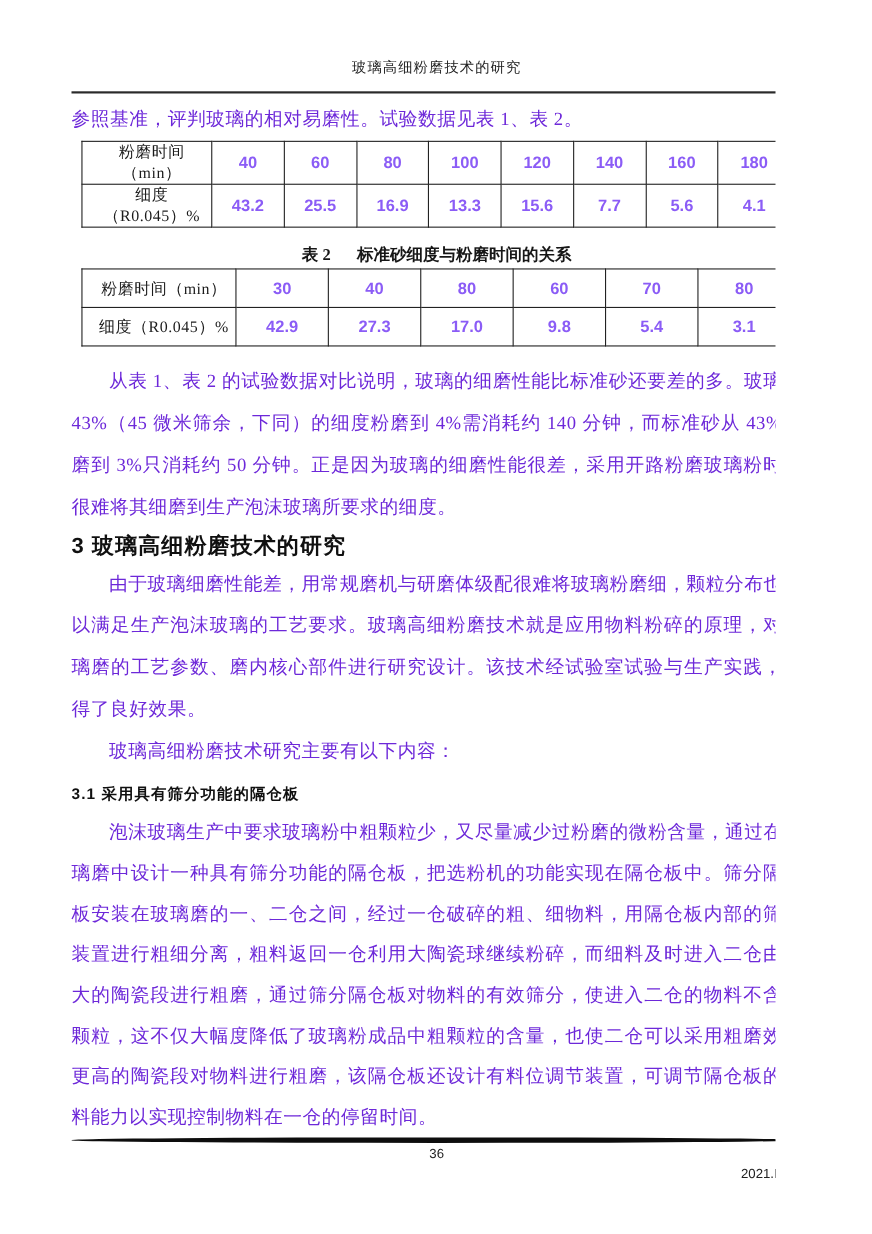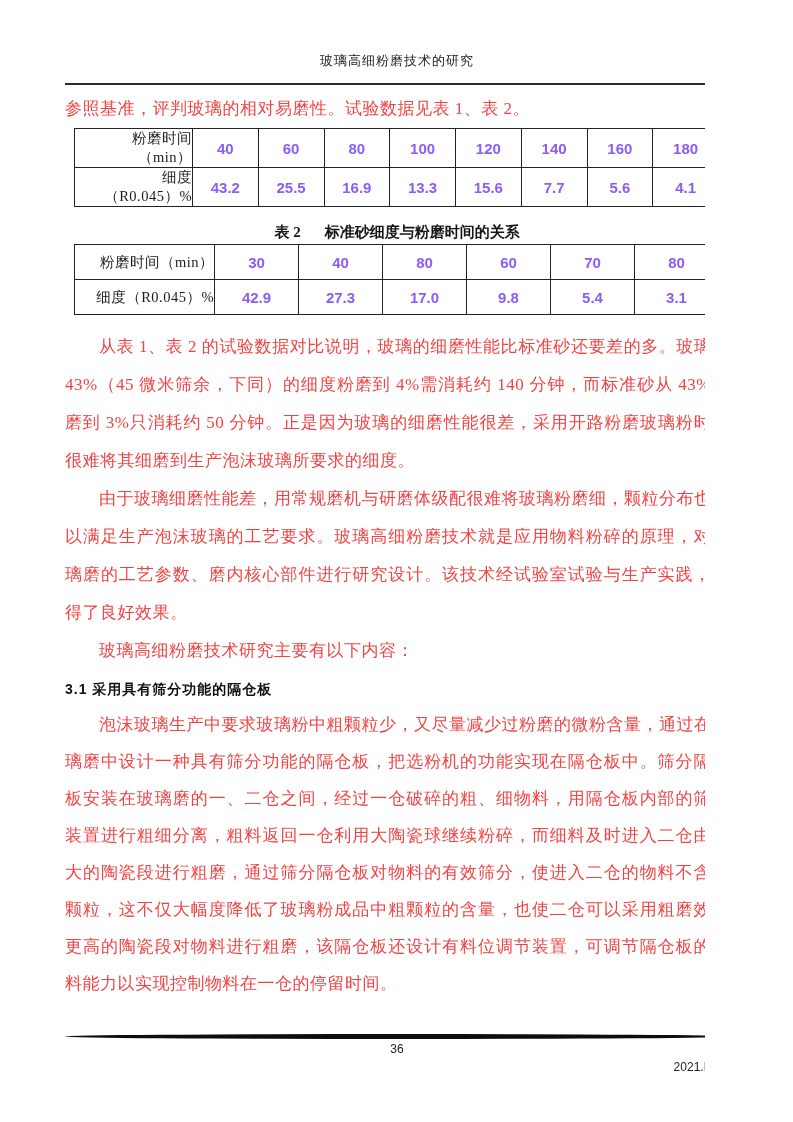--- a/index.html
+++ b/index.html
@@ -29,21 +29,21 @@
   .header-rule {
     margin-top: 13px;
     height: 0;
     border-bottom: 2px solid #2a2a2a;
   }
   .para {
     font-size: 17px;
     line-height: 38px;
     text-align: justify;
     letter-spacing: 0.5px;
-    color: #ef4444;
+    color: #6d28d9;
     font-family: Liberation Serif, serif;
   }
   .para.indent { text-indent: 2em; }
   .para.first { margin-top: 7px; line-height: 34px; }
   .table-caption {
     text-align: center;
     font-weight: bold;
     font-size: 15px;
     height: 20px;
     line-height: 20px;
@@ -56,21 +56,21 @@
     width: 645px;
     table-layout: fixed;
   }
   .doc-table td {
     border: 1.6px solid #222;
     text-align: center;
     vertical-align: middle;
     font-size: 15px;
   }
   .doc-table td.row-label {
-    text-align: right;
+    text-align: center;
     padding-left: 9px;
     font-size: 14.5px;
     letter-spacing: 0.5px;
   }
   .doc-table td.num {
     font-family: "Liberation Sans", sans-serif;
     font-weight: 600;
     font-size: 15px;
     color: #8b5cf6;
   }
@@ -179,20 +179,21 @@
         <td class="num">17.0</td>
         <td class="num">9.8</td>
         <td class="num">5.4</td>
         <td class="num">3.1</td>
       </tr>
     </tbody>
       </table>
 
     <p class="para indent para-analysis">从表 1、表 2 的试验数据对比说明，玻璃的细磨性能比标准砂还要差的多。玻璃从 43%（45 微米筛余，下同）的细度粉磨到 4%需消耗约 140 分钟，而标准砂从 43%粉磨到 3%只消耗约 50 分钟。正是因为玻璃的细磨性能很差，采用开路粉磨玻璃粉时，很难将其细磨到生产泡沫玻璃所要求的细度。</p>
 
+    <h2 class="section-heading h-sec3">3 玻璃高细粉磨技术的研究</h2>
 
     <p class="para indent para-sec3">由于玻璃细磨性能差，用常规磨机与研磨体级配很难将玻璃粉磨细，颗粒分布也难以满足生产泡沫玻璃的工艺要求。玻璃高细粉磨技术就是应用物料粉碎的原理，对玻璃磨的工艺参数、磨内核心部件进行研究设计。该技术经试验室试验与生产实践，取得了良好效果。</p>
 
     <p class="para indent para-list-intro">玻璃高细粉磨技术研究主要有以下内容：</p>
 
     <h3 class="section-heading h-sec31">3.1 采用具有筛分功能的隔仓板</h3>
 
     <p class="para indent para-sec31">泡沫玻璃生产中要求玻璃粉中粗颗粒少，又尽量减少过粉磨的微粉含量，通过在玻璃磨中设计一种具有筛分功能的隔仓板，把选粉机的功能实现在隔仓板中。筛分隔仓板安装在玻璃磨的一、二仓之间，经过一仓破碎的粗、细物料，用隔仓板内部的筛分装置进行粗细分离，粗料返回一仓利用大陶瓷球继续粉碎，而细料及时进入二仓由较大的陶瓷段进行粗磨，通过筛分隔仓板对物料的有效筛分，使进入二仓的物料不含粗颗粒，这不仅大幅度降低了玻璃粉成品中粗颗粒的含量，也使二仓可以采用粗磨效率更高的陶瓷段对物料进行粗磨，该隔仓板还设计有料位调节装置，可调节隔仓板的过料能力以实现控制物料在一仓的停留时间。</p>
 
   </div>

